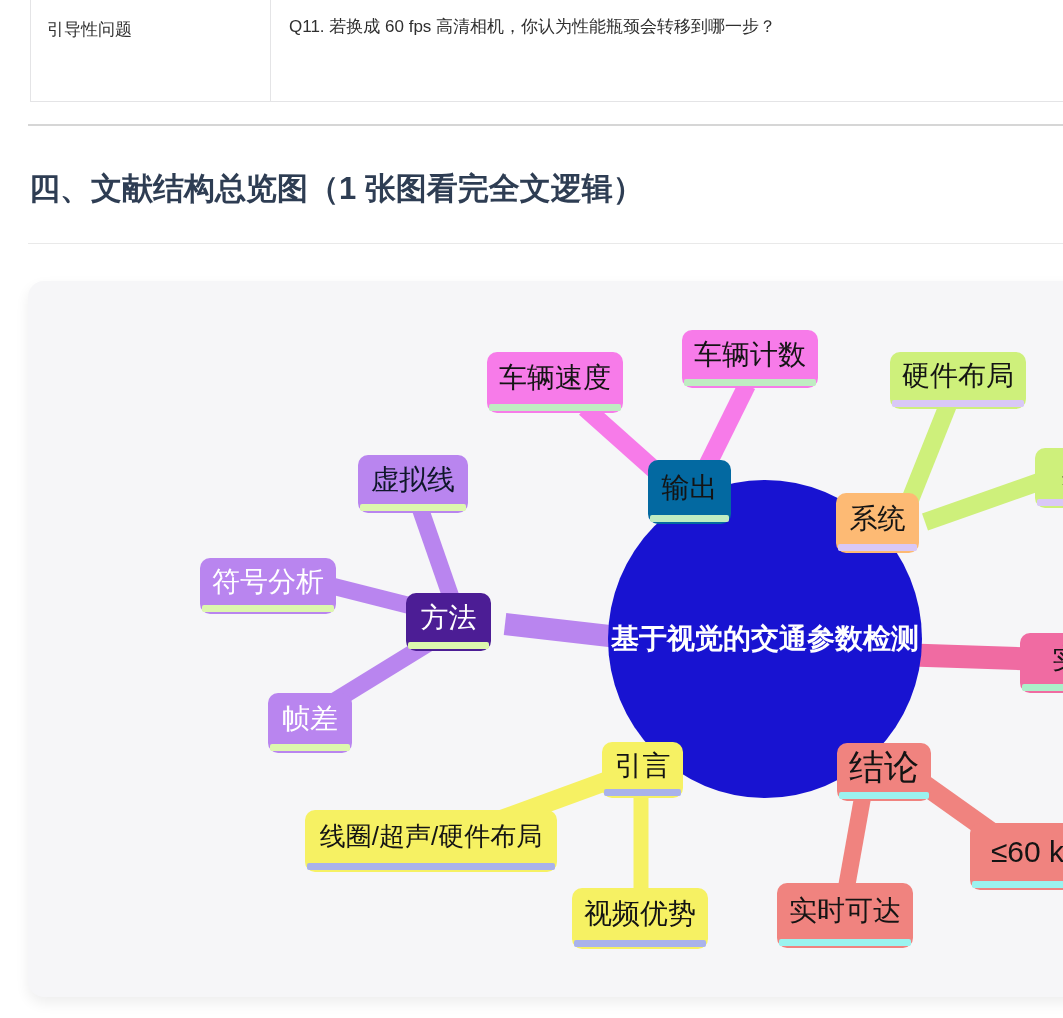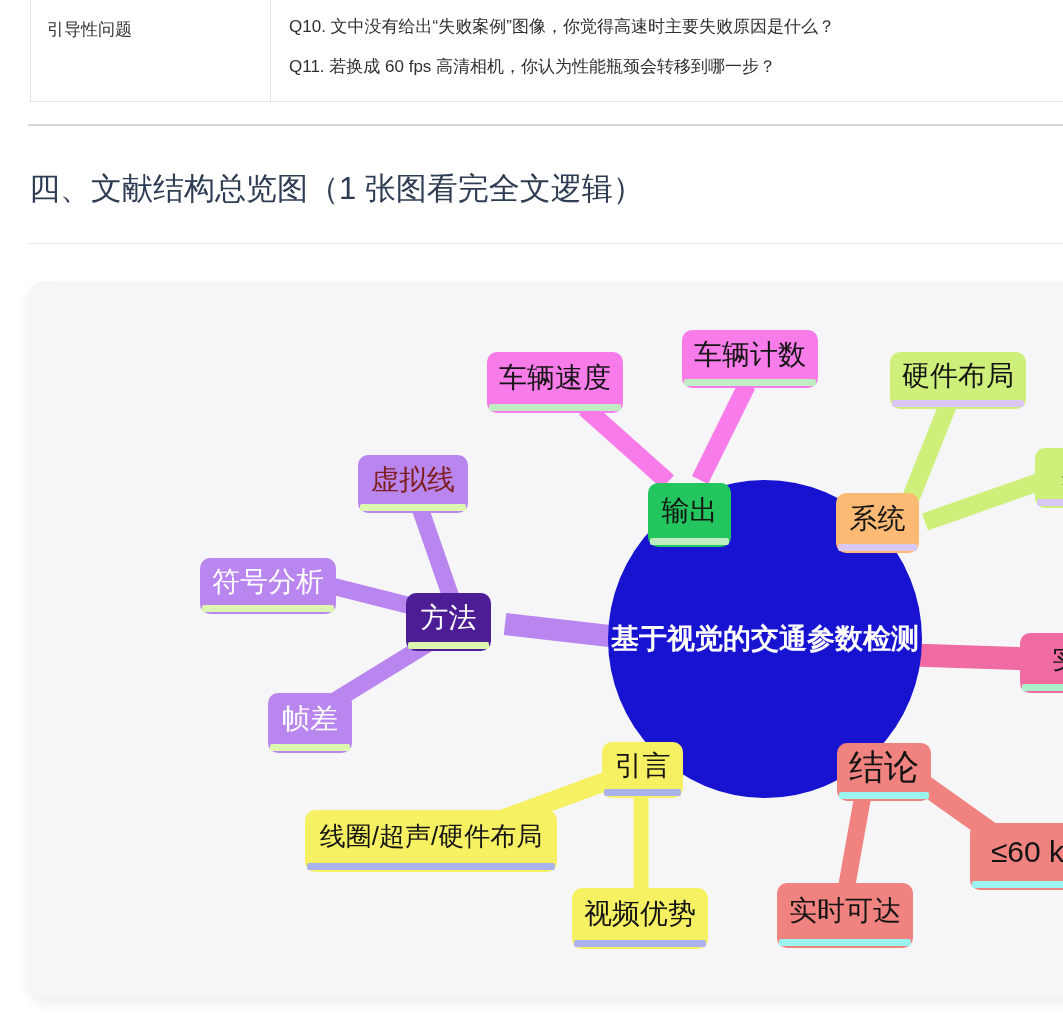--- a/index.html
+++ b/index.html
@@ -22,21 +22,21 @@
   }
   .qtable .cell-right{
     flex:1;padding:7px 16px 0 18px;box-sizing:border-box;
     font-size:17px;
   }
   .qtable .cell-right p{margin:0;line-height:40px;white-space:nowrap;}
   
   .hr-strong{position:absolute;left:28px;right:0;top:124px;height:2px;background:#d6d6d6;}
   .section-heading{
     position:absolute;left:29px;top:168px;margin:0;
-    font-size:31px;font-weight:400;color:#2e3d53;white-space:nowrap;text-align:right;
+    font-size:31px;font-weight:700;color:#2e3d53;white-space:nowrap;text-align:right;
   }
   .hr-light{position:absolute;left:28px;right:0;top:243px;height:1px;background:#e9e9e9;}
   
   .mindmap-card{
     position:absolute;left:28px;top:281px;width:1130px;height:716px;
     background:#f6f6f8;border-radius:16px;overflow:hidden;
     box-shadow:0 6px 14px rgba(0,0,0,0.07);
   }
   .mindmap-card svg{position:absolute;left:0;top:0;}
   .mm-root{
@@ -56,21 +56,20 @@
   .mm-node .mm-strip{
     height:7px;margin:0 2px 2px 2px;border-radius:2px;flex:0 0 auto;
   }
 </style>
 </head>
 <body>
 
 <div class="qtable">
   <div class="cell-left">引导性问题</div>
   <div class="cell-right">
-    <p>Q10. 文中没有给出“失败案例”图像，你觉得高速时主要失败原因是什么？</p>
     <p>Q11. 若换成 60 fps 高清相机，你认为性能瓶颈会转移到哪一步？</p>
   </div>
 </div>
 
 <div class="hr-strong"></div>
 
 <h2 class="section-heading">四、文献结构总览图（1 张图看完全文逻辑）</h2>
 
 <div class="hr-light"></div>
 
@@ -94,38 +93,38 @@
     </svg>
     <div class="mm-root" style="left: 580px; top: 199px; width: 314px; height: 318px; background: rgb(24, 19, 209); color: rgb(255, 255, 255); font-size: 28px;">基于视觉的交通参数检测</div>
     <div class="mm-node" style="left: 459px; top: 71px; min-width: 135px; height: 61px; background: rgb(247, 123, 233);">
       <span class="mm-label" style="color: rgb(20, 20, 20); font-size: 28px;">车辆速度</span>
       <div class="mm-strip" style="background: rgb(191, 236, 194);"></div>
     </div>
     <div class="mm-node" style="left: 654px; top: 49px; min-width: 135px; height: 58px; background: rgb(247, 123, 233);">
       <span class="mm-label" style="color: rgb(20, 20, 20); font-size: 28px;">车辆计数</span>
       <div class="mm-strip" style="background: rgb(191, 236, 194);"></div>
     </div>
-    <div class="mm-node" style="left: 620px; top: 202px; min-width: 83px; height: 64px; background: #22c55e;">
+    <div class="mm-node" style="left: 620px; top: 179px; min-width: 83px; height: 64px; background: #0369a1;">
       <span class="mm-label" style="color: rgb(20, 20, 20); font-size: 28px;">输出</span>
       <div class="mm-strip" style="background: rgb(191, 236, 194);"></div>
     </div>
     <div class="mm-node" style="left: 862px; top: 71px; min-width: 136px; height: 57px; background: rgb(206, 240, 123);">
       <span class="mm-label" style="color: rgb(20, 20, 20); font-size: 28px;">硬件布局</span>
       <div class="mm-strip" style="background: rgb(217, 200, 246);"></div>
     </div>
     <div class="mm-node" style="left: 808px; top: 212px; min-width: 83px; height: 60px; background: #fdba74;">
       <span class="mm-label" style="color: rgb(20, 20, 20); font-size: 28px;">系统</span>
       <div class="mm-strip" style="background: rgb(217, 200, 246);"></div>
     </div>
     <div class="mm-node" style="left: 1007px; top: 167px; min-width: 110px; height: 60px; background: rgb(206, 240, 123);">
       <span class="mm-label" style="color: rgb(20, 20, 20); font-size: 28px;">处理</span>
       <div class="mm-strip" style="background: rgb(217, 200, 246);"></div>
     </div>
     <div class="mm-node" style="left: 330px; top: 174px; min-width: 110px; height: 58px; background: rgb(185, 133, 239);">
-      <span class="mm-label" style="color: #7f1d1d; font-size: 28px;">虚拟线</span>
+      <span class="mm-label" style="color: #0f172a; font-size: 28px;">虚拟线</span>
       <div class="mm-strip" style="background: rgb(221, 247, 174);"></div>
     </div>
     <div class="mm-node" style="left: 172px; top: 277px; min-width: 135px; height: 56px; background: rgb(185, 133, 239);">
       <span class="mm-label" style="color: rgb(255, 255, 255); font-size: 28px;">符号分析</span>
       <div class="mm-strip" style="background: rgb(221, 247, 174);"></div>
     </div>
     <div class="mm-node" style="left: 378px; top: 312px; min-width: 85px; height: 58px; background: #4c1d95;">
       <span class="mm-label" style="color: rgb(255, 255, 255); font-size: 28px;">方法</span>
       <div class="mm-strip" style="background: rgb(221, 247, 174);"></div>
     </div>

